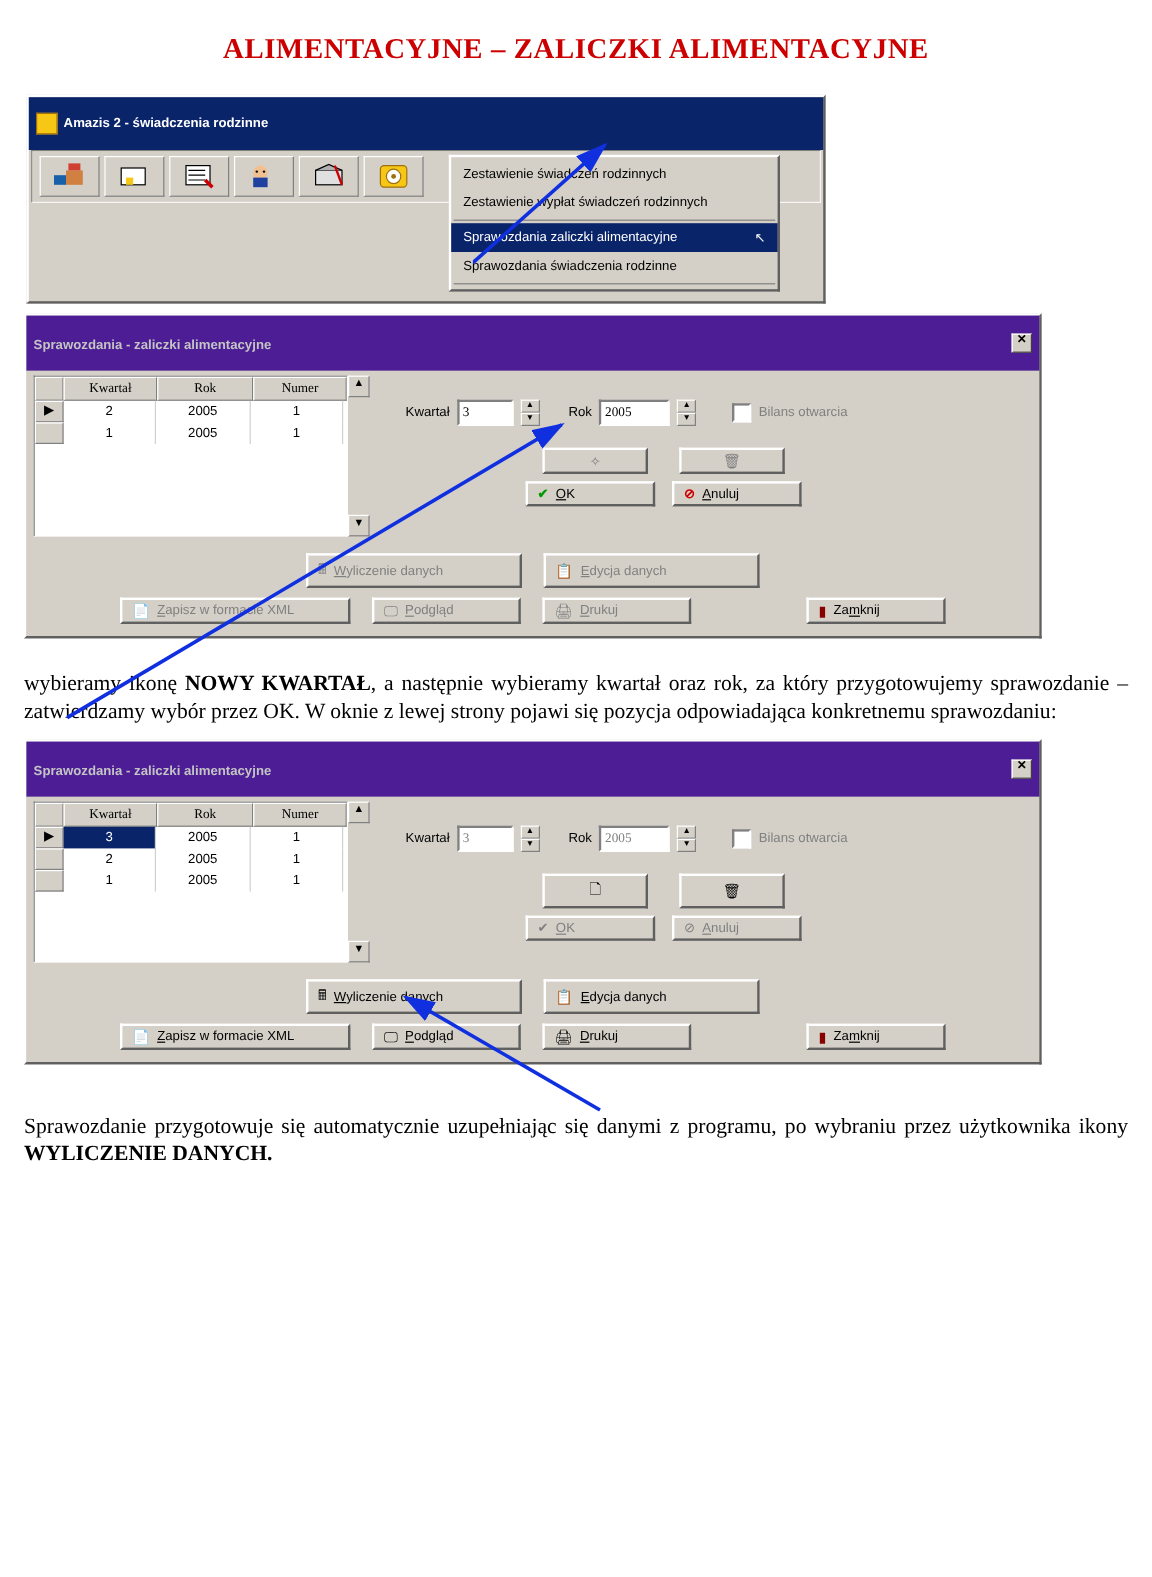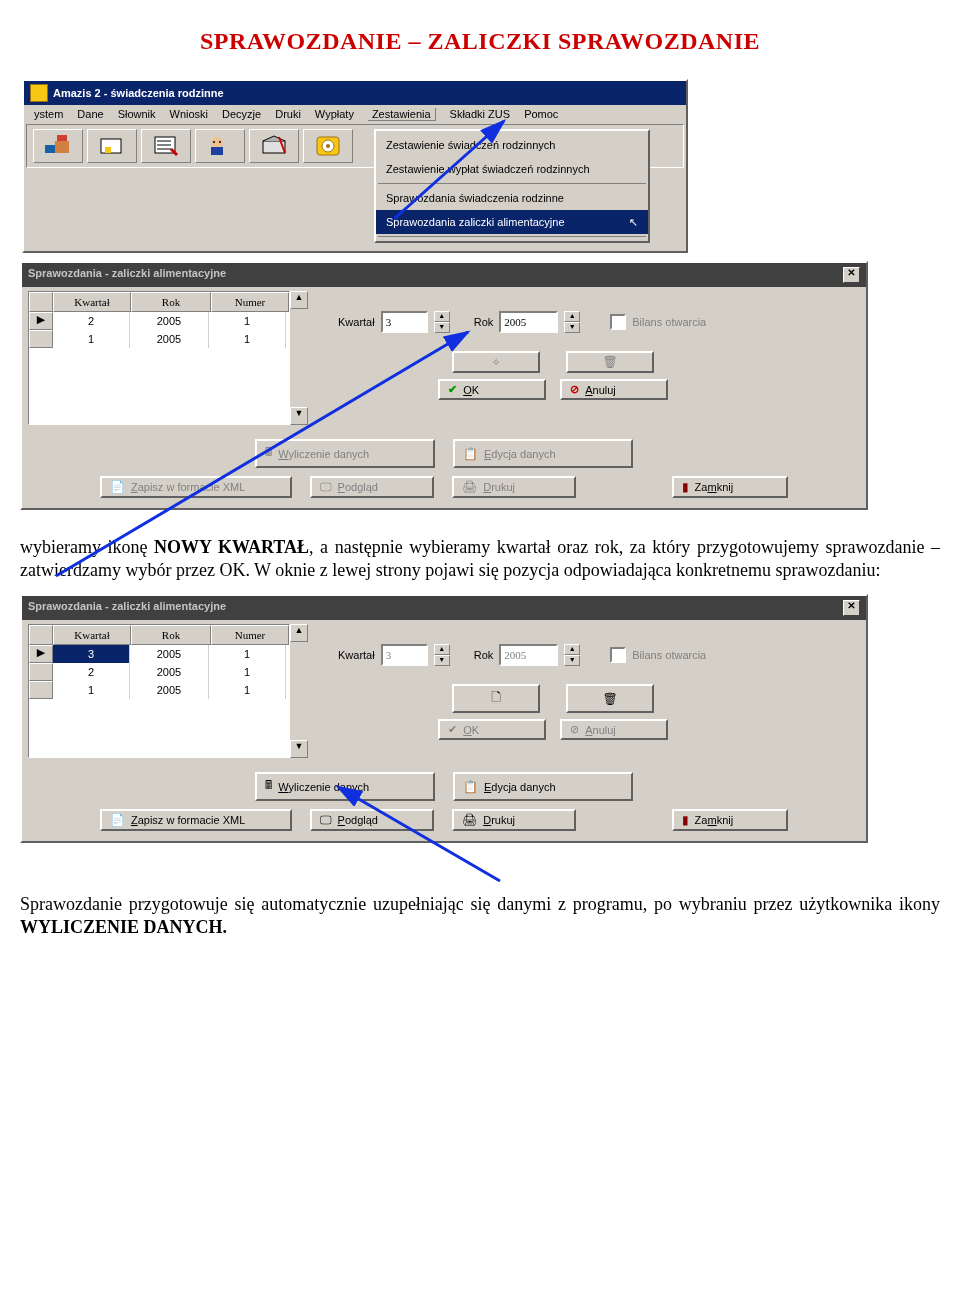--- a/index.html
+++ b/index.html
@@ -5,22 +5,22 @@
   html,body{margin:0;padding:0;font-family:"Times New Roman",serif;font-size:18px;color:#000;background:#fff}
   .page{width:920px;margin:0 auto;padding:20px 20px 30px}
   h1{color:#c00;font-family:"Times New Roman",serif;font-size:24px;font-weight:bold;text-align:center;margin:8px 0 24px;letter-spacing:.5px}
   p{text-align:justify;line-height:1.28;margin:12px 0}
   .bold{font-weight:bold}
 
   
   .raised{border:2px solid;border-color:#fff #606060 #606060 #fff;background:#d4d0c8}
   .raisedThin{border:1px solid;border-color:#fff #808080 #808080 #fff;background:#d4d0c8}
   .sunken{border:1px solid;border-color:#808080 #fff #fff #808080}
-  .title9x{background:#0a246a;color:#fff;font-family:Tahoma,Arial,sans-serif;font-size:11px;font-weight:bold;padding:3px 6px;display:flex;align-items:center;justify-content:space-between}
-  .title9xGrey{background:#404040;color:#c4c4c4;font-family:Tahoma,Arial,sans-serif;font-size:11px;font-weight:bold;padding:4px 6px;display:flex;align-items:flex-start;justify-content:space-between}
+  .title9x{background:#0a246a;color:#fff;font-family:Tahoma,Arial,sans-serif;font-size:11px;font-weight:bold;padding:13px 6px;display:flex;align-items:center;justify-content:space-between}
+  .title9xGrey{background:#4c1d95;color:#c4c4c4;font-family:Tahoma,Arial,sans-serif;font-size:11px;font-weight:bold;padding:15px 6px;display:flex;align-items:flex-end;justify-content:space-between}
   .xBtn{width:15px;height:14px;background:#d4d0c8;border:1px solid;border-color:#fff #404040 #404040 #fff;font:bold 10px/10px Tahoma,Arial;color:#000;text-align:center;padding-top:0}
   .winFont{font-family:Tahoma,Arial,sans-serif;font-size:11px}
   .btn9x{border:2px solid;border-color:#fff #606060 #606060 #fff;background:#d4d0c8;font-family:Tahoma,Arial,sans-serif;font-size:11px;padding:2px 8px;display:inline-flex;align-items:center;gap:6px;color:#000}
   .btn9x.disabled{color:#808080}
   .und{text-decoration:underline}
 
   
   .shot1{margin:6px 0 8px}
   .menuRow{display:flex;gap:14px;padding:3px 10px}
   .toolRow{display:flex;gap:4px;padding:4px 6px}
@@ -73,43 +73,31 @@
   .selectedCell{background:#0a246a;color:#fff}
 
   .iconMini{width:16px;height:16px;background:#f6c715;border:1px solid #a07010;display:inline-block}
   .shot1Wrap .menuOpen{border-right:1px solid #808080;border-bottom:1px solid #808080}
 </style>
 </head>
 <body>
 
 <div class="page">
 
-  <h1>SPRAWOZDANIE – ZALICZKI SPRAWOZDANIE</h1>
+  <h1>ALIMENTACYJNE – ZALICZKI ALIMENTACYJNE</h1>
 
 
   <div class="shot1 raised" style="width:662px;margin-left:2px">
     <div class="shot1Wrap">
       <div class="title9x">
         <span style="display:flex;align-items:center;gap:5px">
           <span class="iconMini"></span>
           <span>Amazis 2 - świadczenia rodzinne</span>
         </span>
       </div>
-      <div class="menuRow winFont">
-        <span>ystem</span>
-        <span>Dane</span>
-        <span>Słownik</span>
-        <span>Wnioski</span>
-        <span>Decyzje</span>
-        <span>Druki</span>
-        <span>Wypłaty</span>
-        <span class="menuOpen" style="padding:0 4px">Zestawienia</span>
-        <span>Składki ZUS</span>
-        <span>Pomoc</span>
-      </div>
       <div class="sunken" style="margin:0 2px">
       <div class="toolRow" style="background:#d4d0c8">
         <div class="toolBtn raisedThin">
               <svg width="30" height="22">
                 <rect x="2" y="10" width="10" height="8" fill="#1860a8"></rect>
                 <rect x="12" y="6" width="14" height="12" fill="#d08040"></rect>
                 <rect x="14" y="0" width="10" height="6" fill="#d04030"></rect>
               </svg>
             </div>
         <div class="toolBtn raisedThin">
@@ -149,22 +137,22 @@
                 <circle cx="15" cy="11" r="2" fill="#a07010"></circle>
               </svg>
             </div>
       </div>
       </div>
 
       <div class="dropdown raised winFont" style="padding:2px 0;background:#d4d0c8">
         <div class="ddItem">Zestawienie świadczeń rodzinnych</div>
         <div class="ddItem">Zestawienie wypłat świadczeń rodzinnych</div>
         <div class="ddSep"></div>
+        <div class="ddItem sel"><span>Sprawozdania zaliczki alimentacyjne</span> <span style="float:right;margin-left:8px">↖</span></div>
         <div class="ddItem">Sprawozdania świadczenia rodzinne</div>
-        <div class="ddItem sel"><span>Sprawozdania zaliczki alimentacyjne</span> <span style="float:right;margin-left:8px">↖</span></div>
         <div class="ddSep"></div>
       </div>
 
       <svg class="arrowSvg" style="left:370px;top:30px" width="130" height="110">
         <defs>
             <marker id="ah1" markerWidth="10" markerHeight="10" refX="8" refY="3" orient="auto">
               <path d="M0,0 L0,6 L9,3 z" fill="#1030e0"></path>
             </marker>
           </defs>
         <line x1="0" y1="108" x2="110" y2="10" stroke="#1030e0" stroke-width="3" marker-end="url(#ah1)"></line>
@@ -405,17 +393,17 @@
 
   <svg class="arrowSvg" width="900" height="120" style="position:relative;display:block;margin-top:-92px;margin-bottom:-28px">
     <defs>
         <marker id="ah3" markerWidth="10" markerHeight="10" refX="8" refY="3" orient="auto">
           <path d="M0,0 L0,6 L9,3 z" fill="#1030e0"></path>
         </marker>
       </defs>
     <line x1="480" y1="118" x2="318" y2="24" stroke="#1030e0" stroke-width="3" marker-end="url(#ah3)"></line>
   </svg>
 
-  <p style="margin-top:38px">
+  <p style="margin-top:28px">
     <span>Sprawozdanie przygotowuje się automatycznie uzupełniając się danymi z programu, po wybraniu przez użytkownika ikony </span><span class="bold">WYLICZENIE DANYCH.</span>
   </p>
 
 </div>
 
 </body></html>

